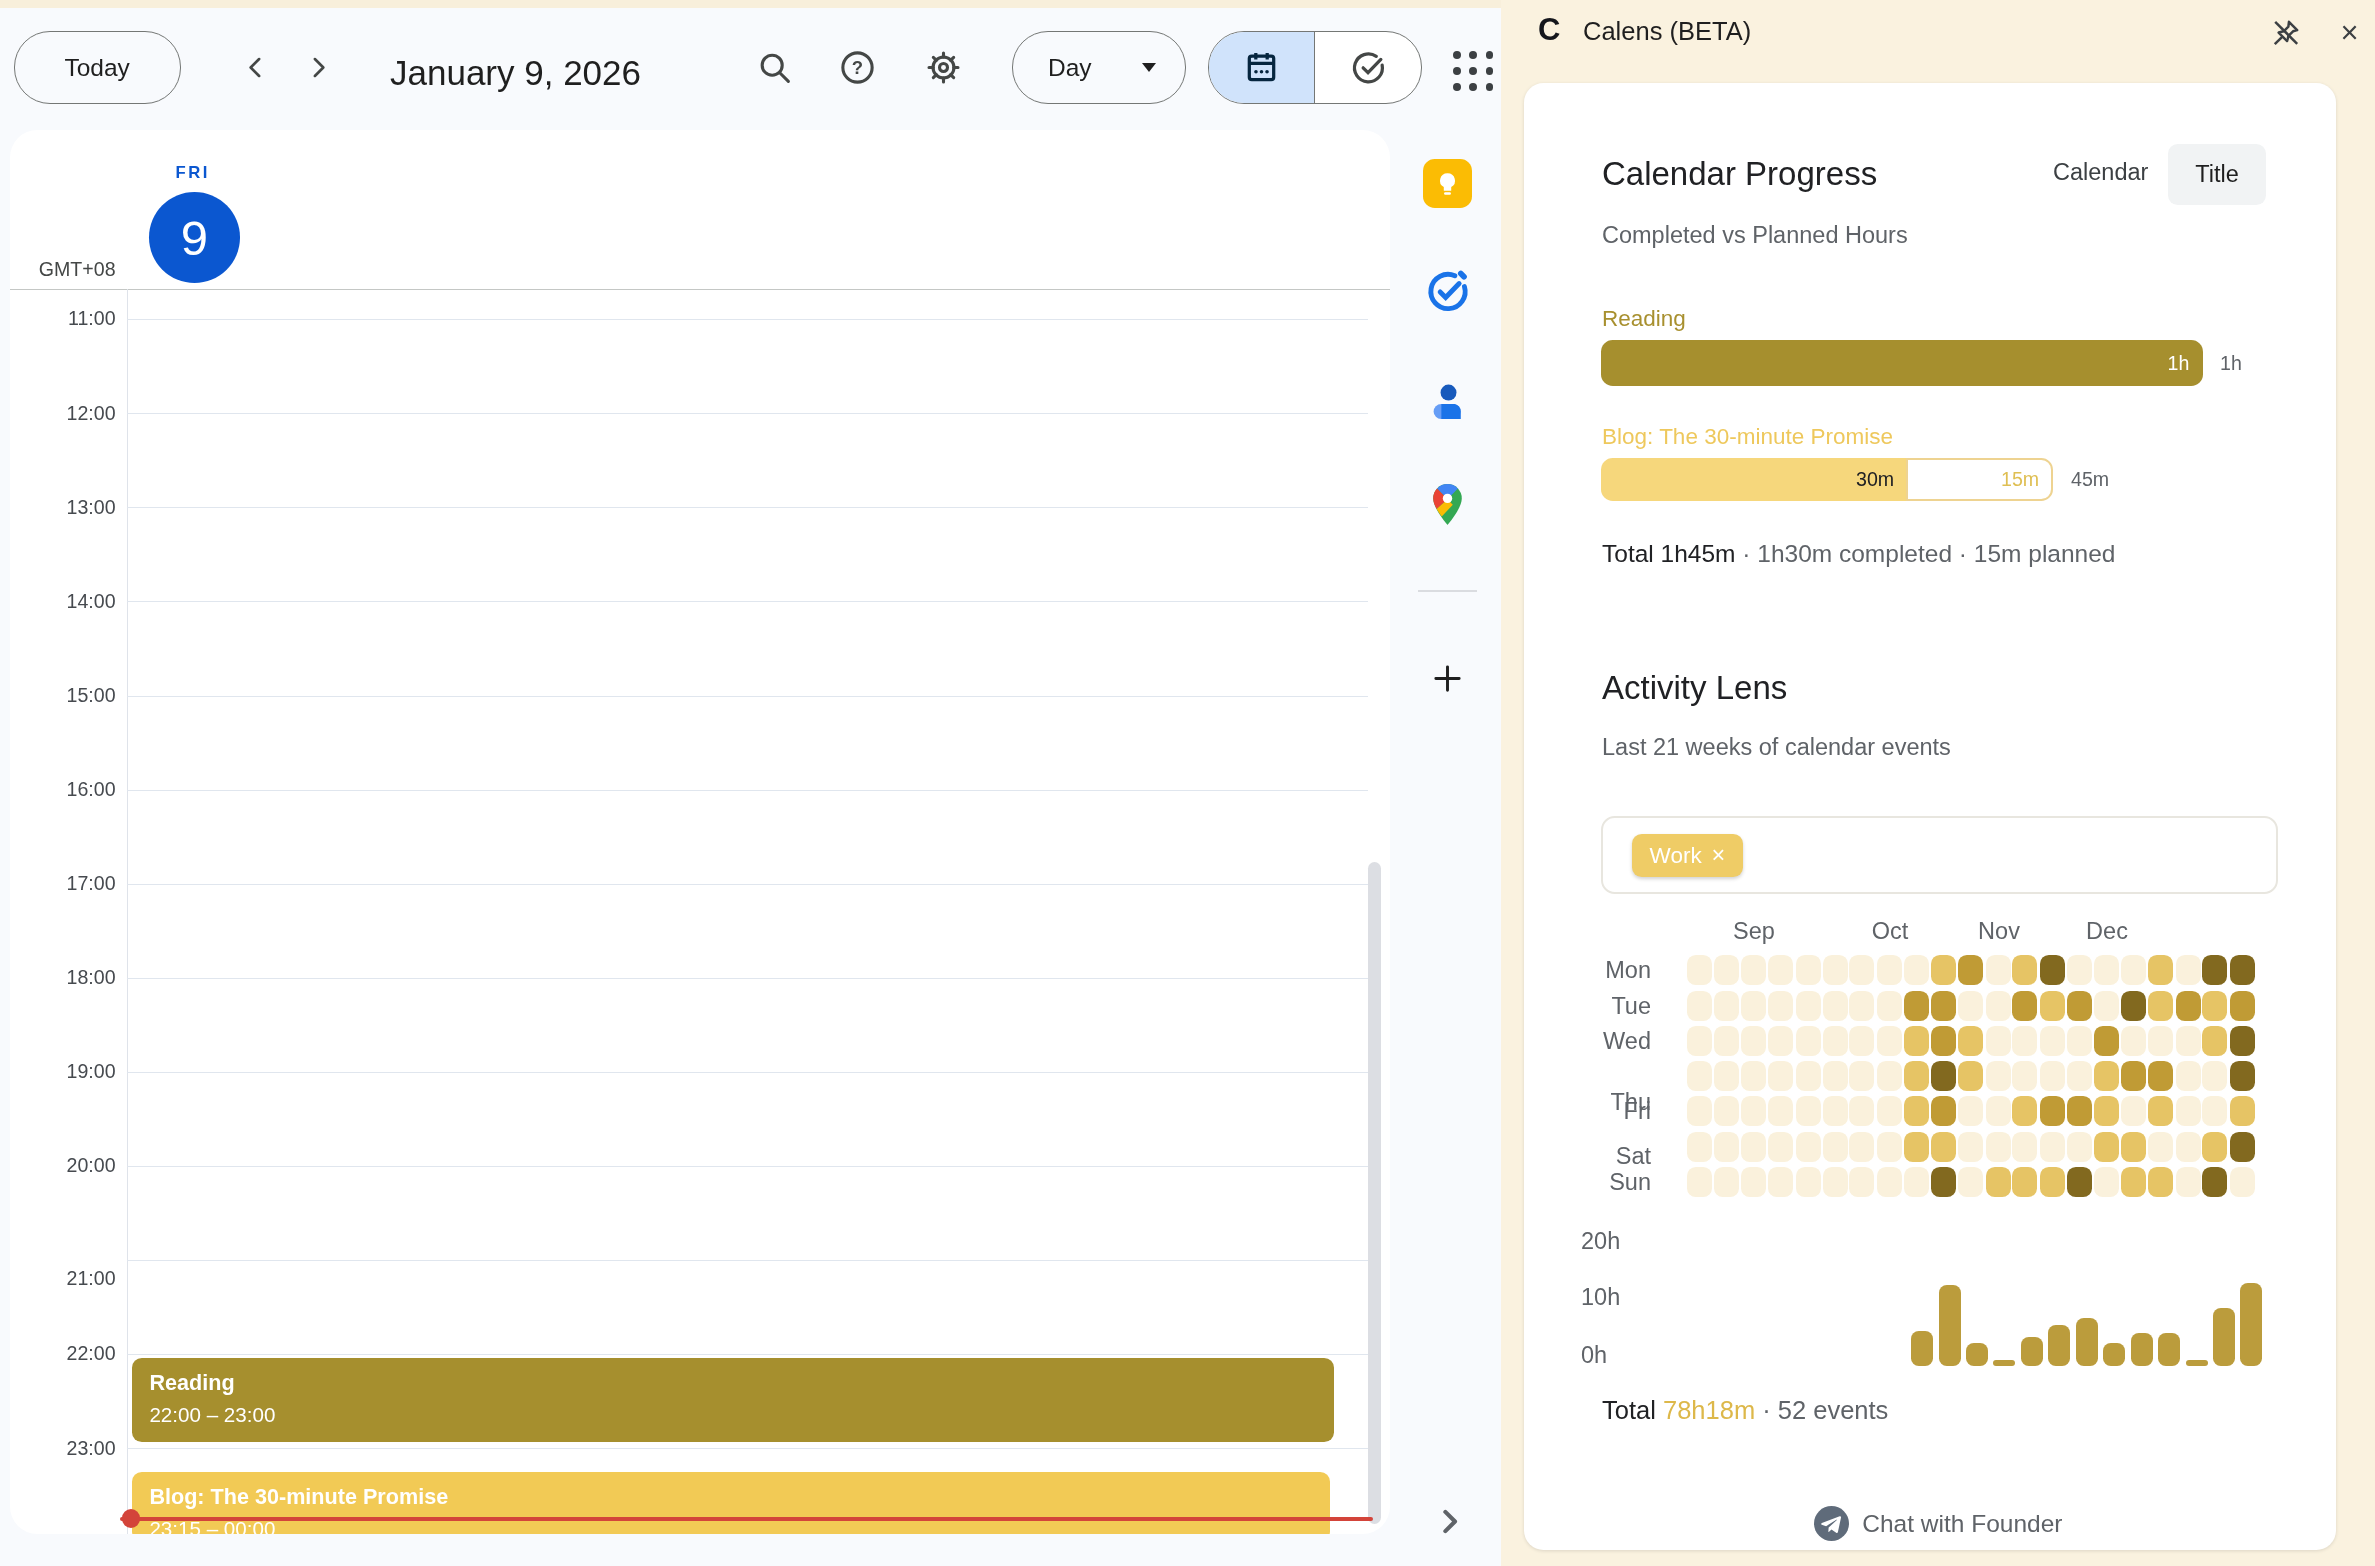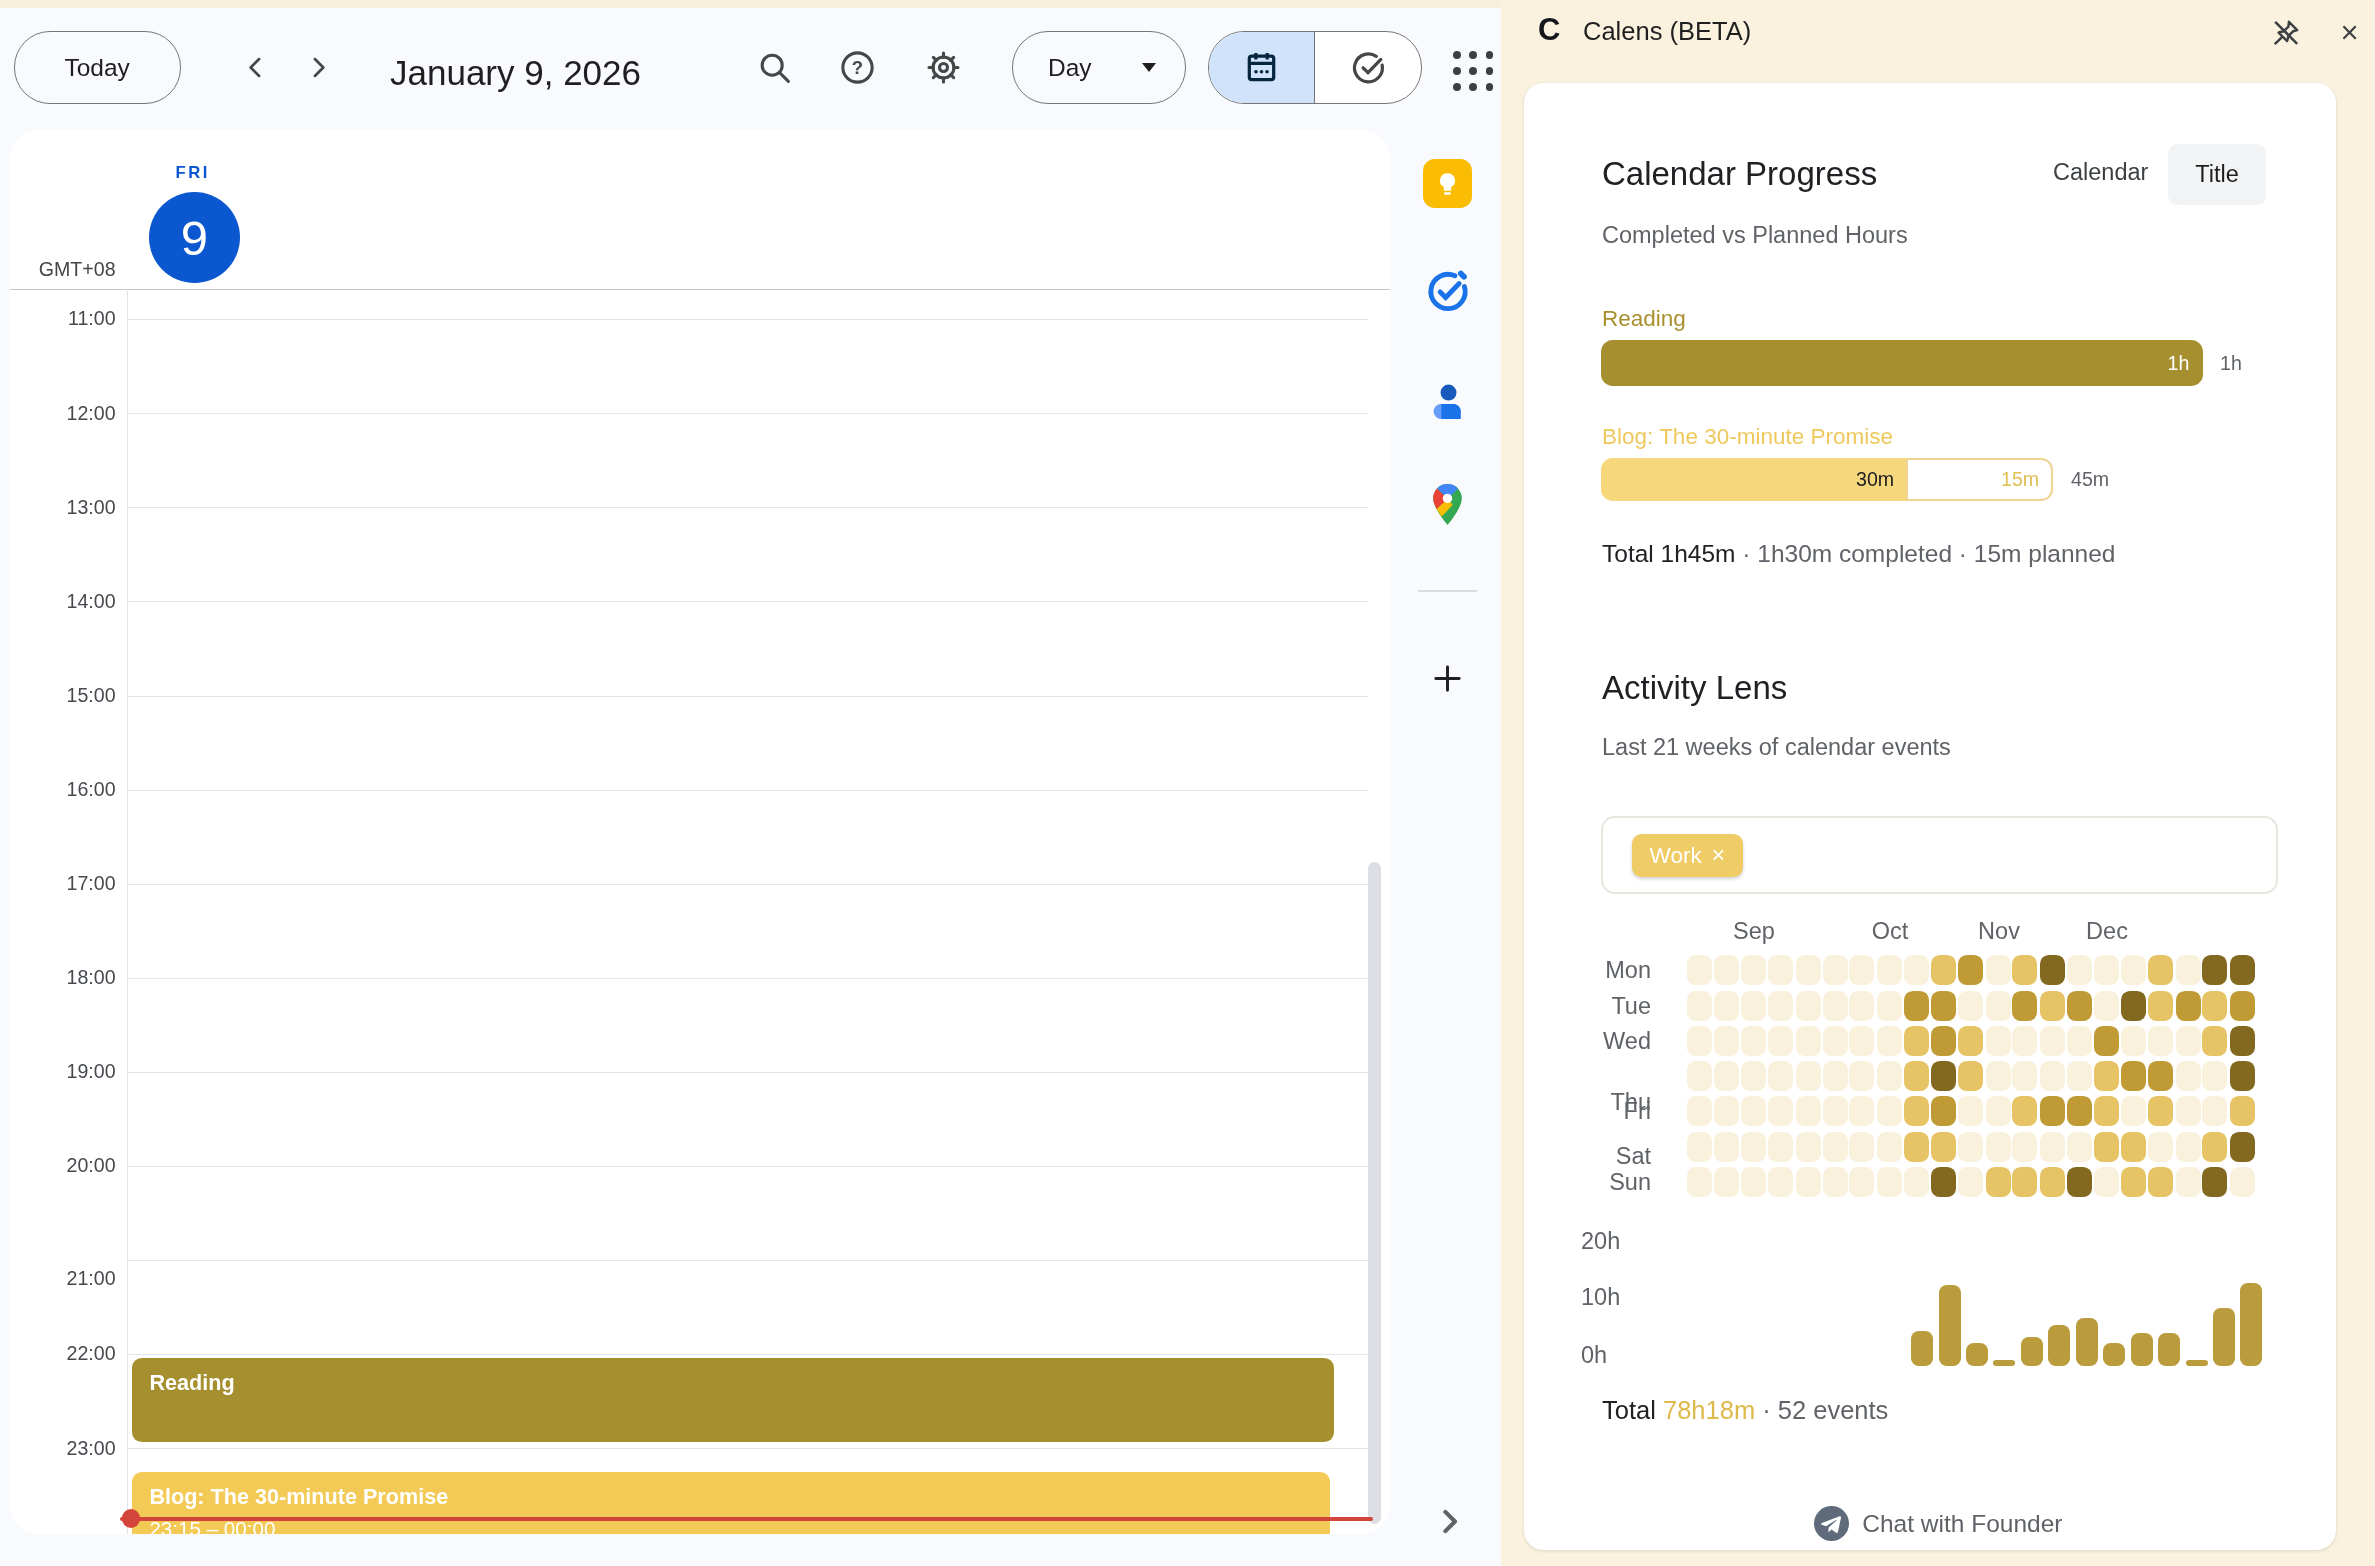--- a/index.html
+++ b/index.html
@@ -201,20 +201,21 @@
         <div class="hour-label" style="top: 836px;">18:00</div>
         <div class="hour-label" style="top: 930px;">19:00</div>
         <div class="hour-label" style="top: 1024px;">20:00</div>
         <div class="hour-label" style="top: 1118px; margin-top: 19px;">21:00</div>
         <div class="hour-label" style="top: 1212px;">22:00</div>
         <div class="hour-label" style="top: 1307px;">23:00</div>
       </div>
 
     <div class="abs event" style="top:1228px; width:1202px; height:84px; background:#a68f2e;">
       <div class="ev-title">Reading</div>
+      <div class="ev-time">22:00 – 23:00</div>
     </div>
     <div class="abs event" style="top:1342px; width:1198px; height:69px; background:#f2ca55;">
       <div class="ev-title">Blog: The 30-minute Promise</div>
       <div class="ev-time">23:15 – 00:00</div>
     </div>
     <div class="abs now-line"></div>
     <div class="abs now-dot"></div>
     <div class="abs cal-scrollbar"></div>
   </div>
 

